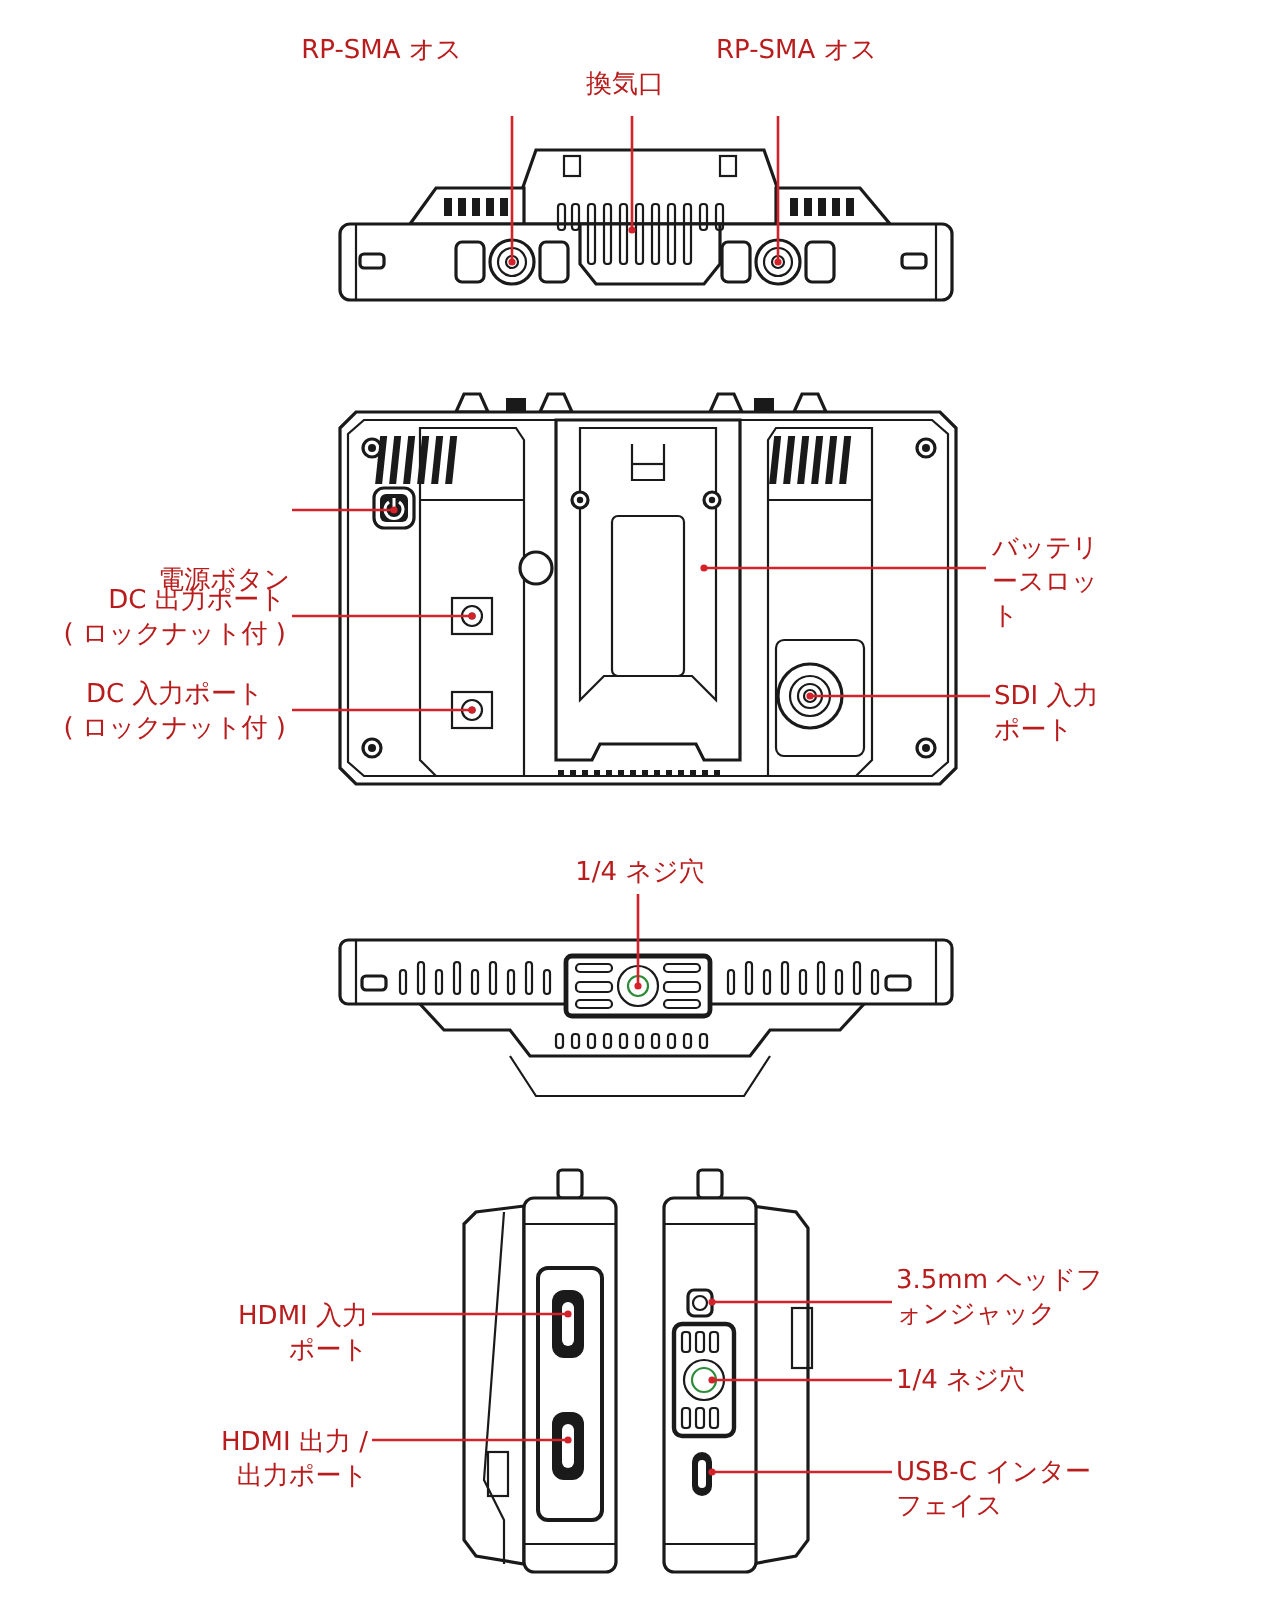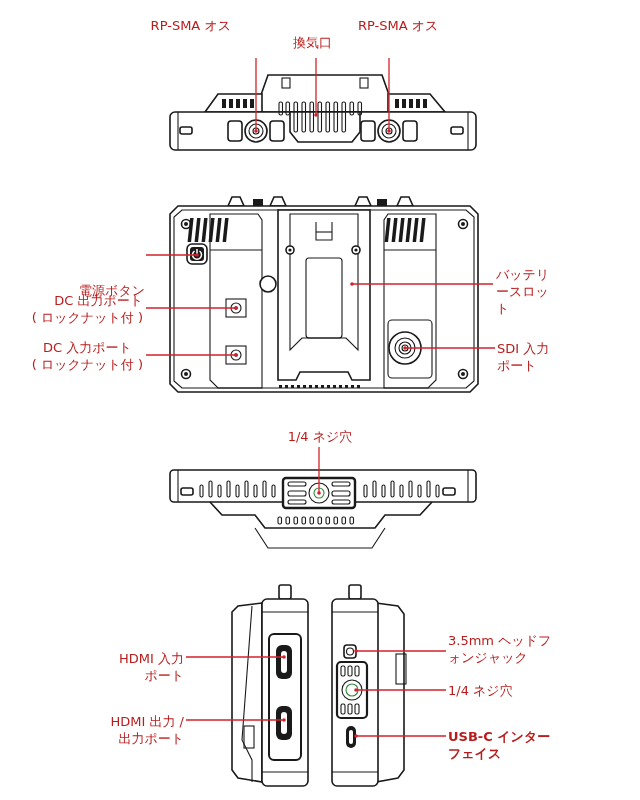--- a/index.html
+++ b/index.html
@@ -363,16 +363,16 @@
   <span>HDMI 出力 /</span>
   <span>出力ポート</span>
 </div>
 <div class="lbl l" style="left:448px; top:632px;">
   <span>3.5mm ヘッドフ</span>
   <span>ォンジャック</span>
 </div>
 <div class="lbl l" style="left:448px; top:682px;">
   <span>1/4 ネジ穴</span>
 </div>
-<div class="lbl l" style="left:448px; top:728px;font-weight:bold;">
+<div class="lbl l" style="left:448px; top:728px;">
   <span>USB-C インター</span>
   <span>フェイス</span>
 </div>
 
 </body></html>

